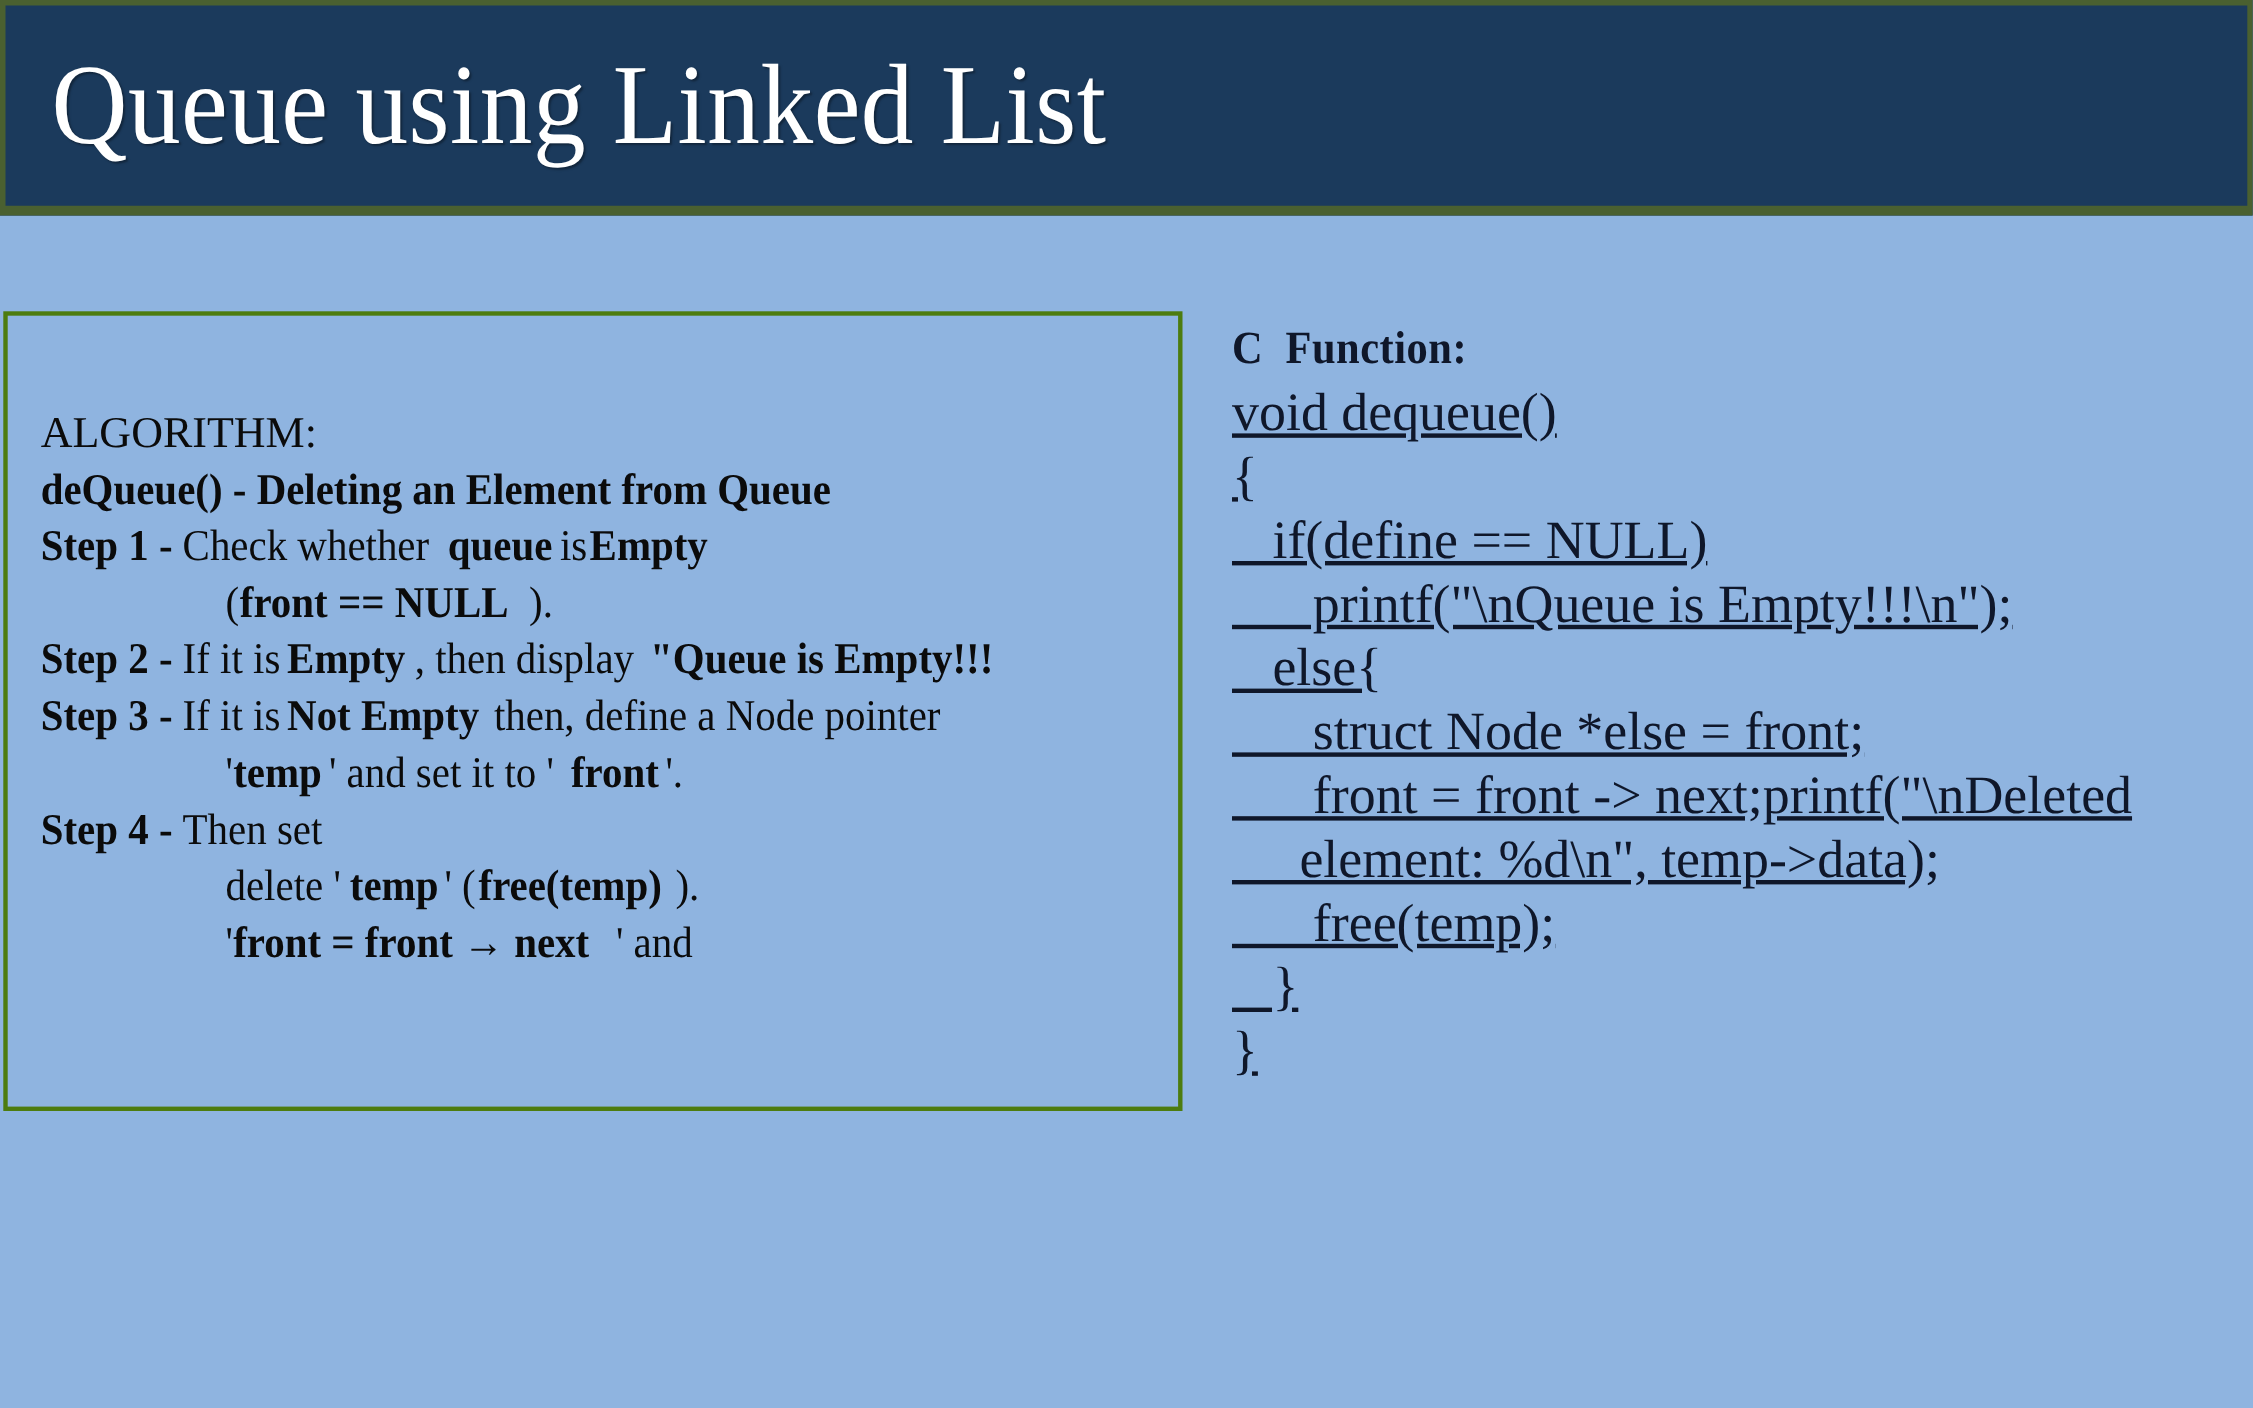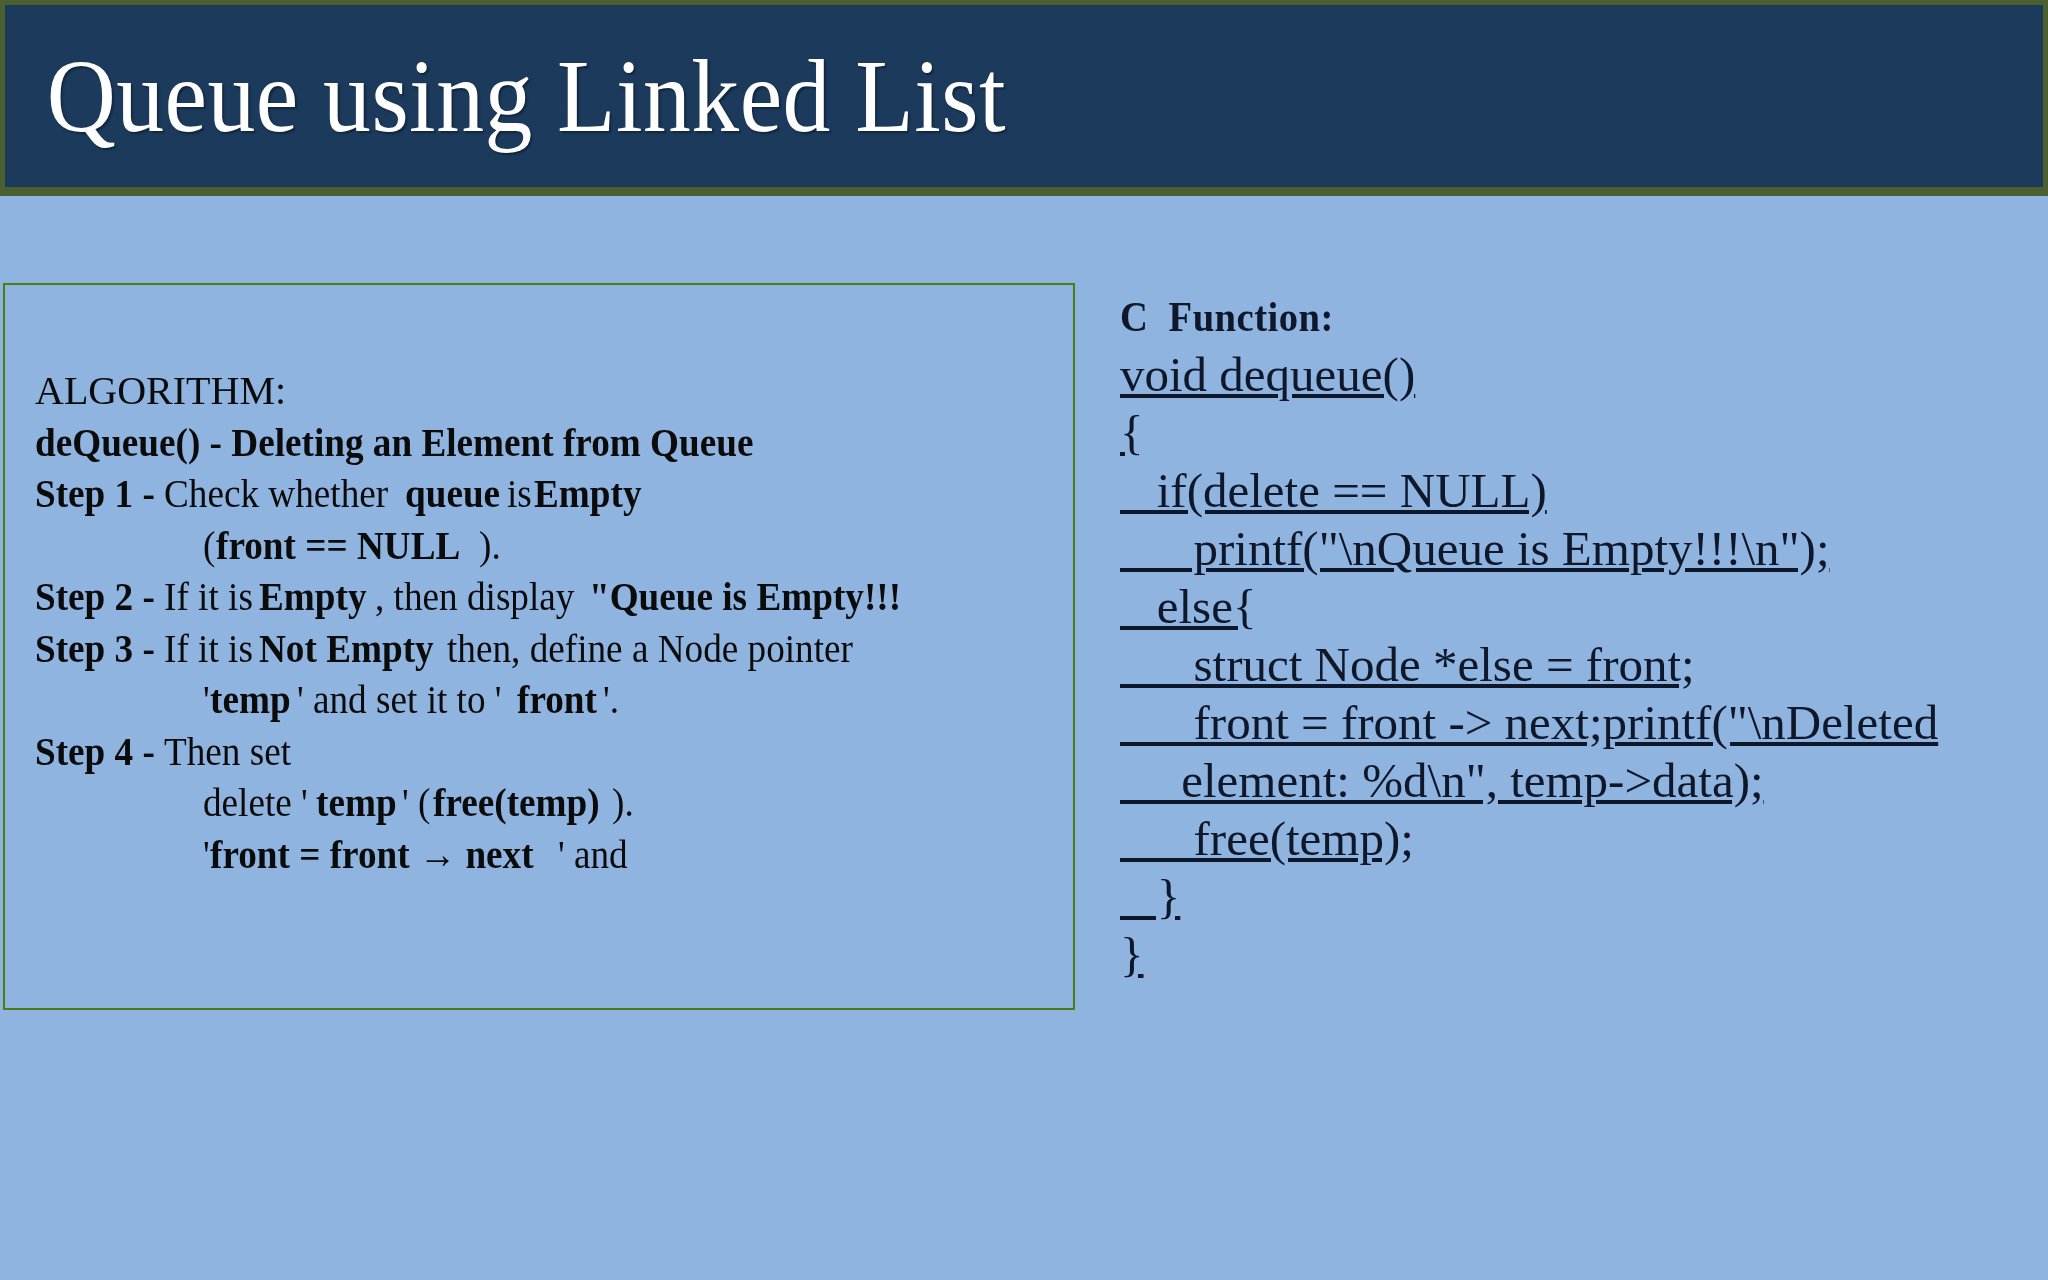--- a/index.html
+++ b/index.html
@@ -41,21 +41,21 @@
   }
 
   
   .algo-box {
     position: absolute;
     left: 3px;
     top: 283px;
     width: 1072px;
     height: 727px;
     box-sizing: border-box;
-    border: 2px solid #4d7c0f;
+    border: 4px solid #4d7c0f;
     background: transparent;
   }
   .algo-body {
     position: absolute;
     left: 30px;
     top: 80px;
     width: 1010px;
     color: #0b0b0b;
   }
   .algo-line {
@@ -123,21 +123,21 @@
         <div class="algo-line indent"><span class="cond">'</span><span class="b cond">front = front → next</span><span class="cond">' and</span></div>
       </div>
   </div>
 </div>
 
 <div class="code-panel">
   <div class="code-heading">C  Function:</div>
   <div id="code-lines">
       <div class="code-line">void dequeue()</div>
       <div class="code-line">{</div>
-      <div class="code-line">   if(delete == NULL)</div>
+      <div class="code-line">   if(define == NULL)</div>
       <div class="code-line">      printf("\nQueue is Empty!!!\n");</div>
       <div class="code-line">   else{</div>
       <div class="code-line">      struct Node *else = front;</div>
       <div class="code-line">      front = front -&gt; next;printf("\nDeleted</div>
       <div class="code-line">     element: %d\n", temp-&gt;data);</div>
       <div class="code-line">      free(temp);</div>
       <div class="code-line">   }</div>
       <div class="code-line">}</div>
     </div>
 </div>

